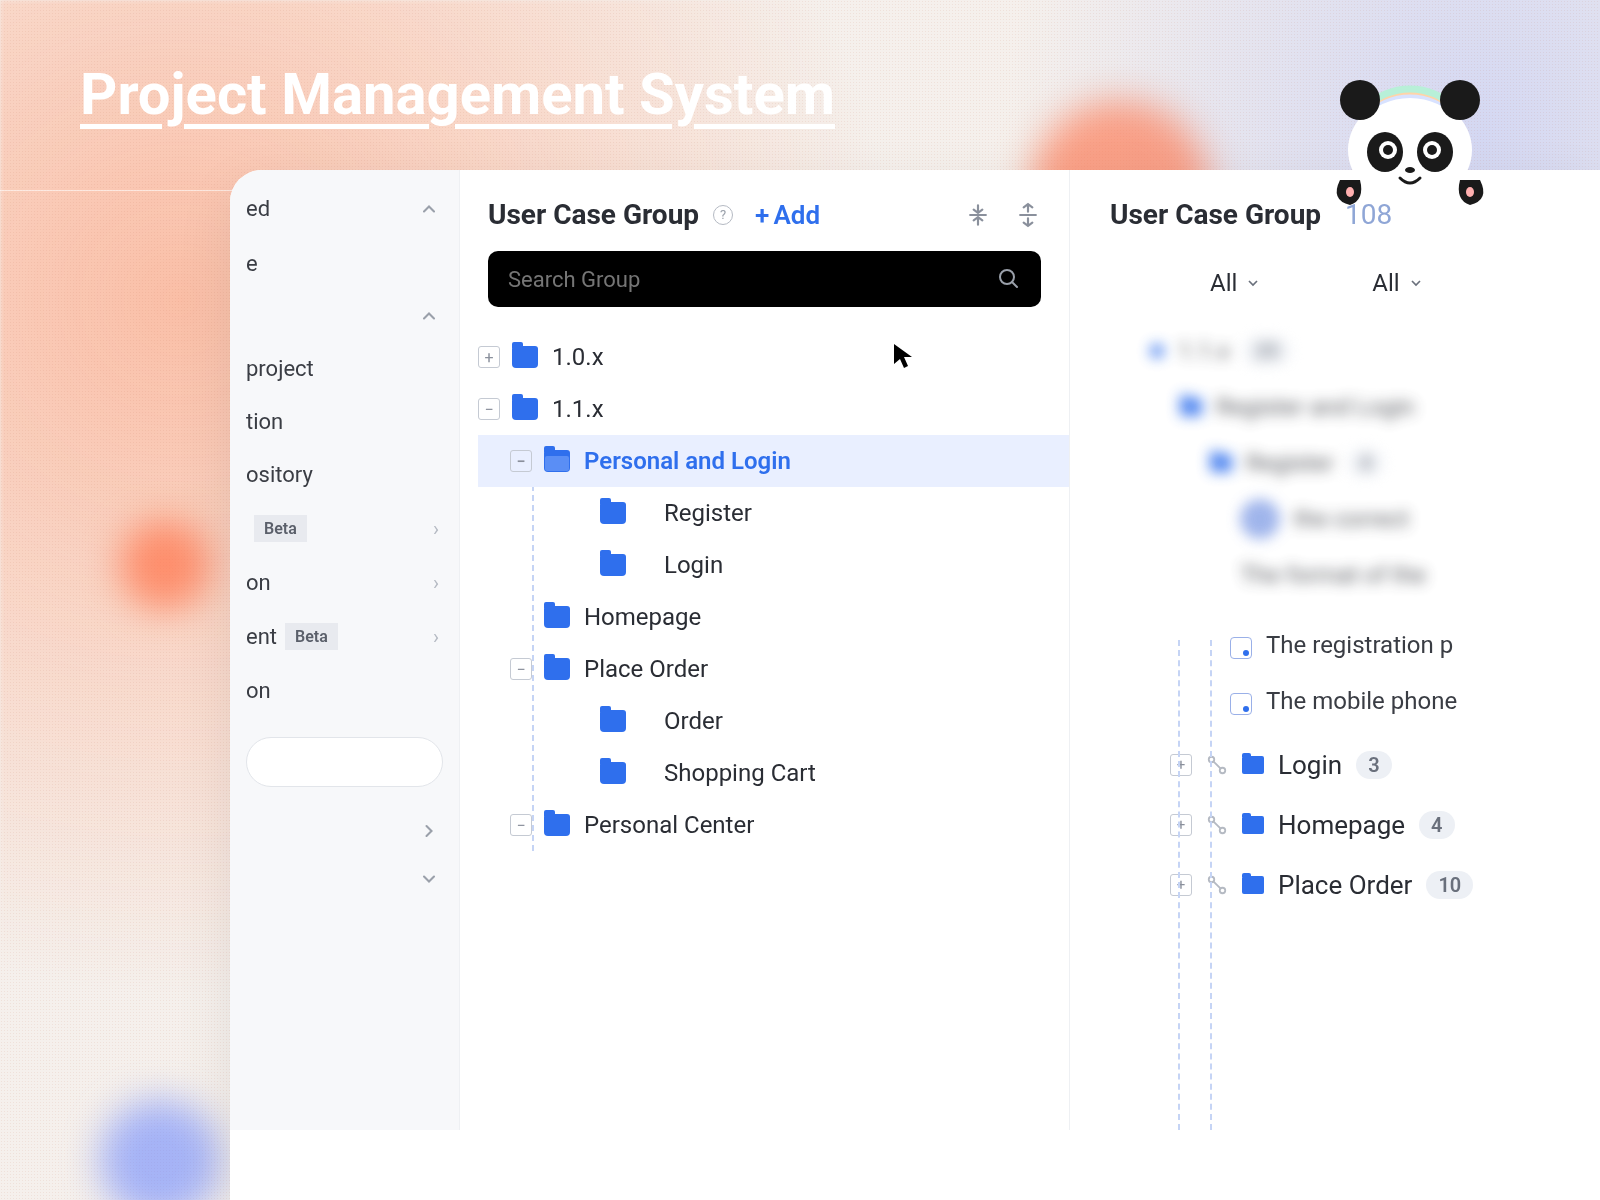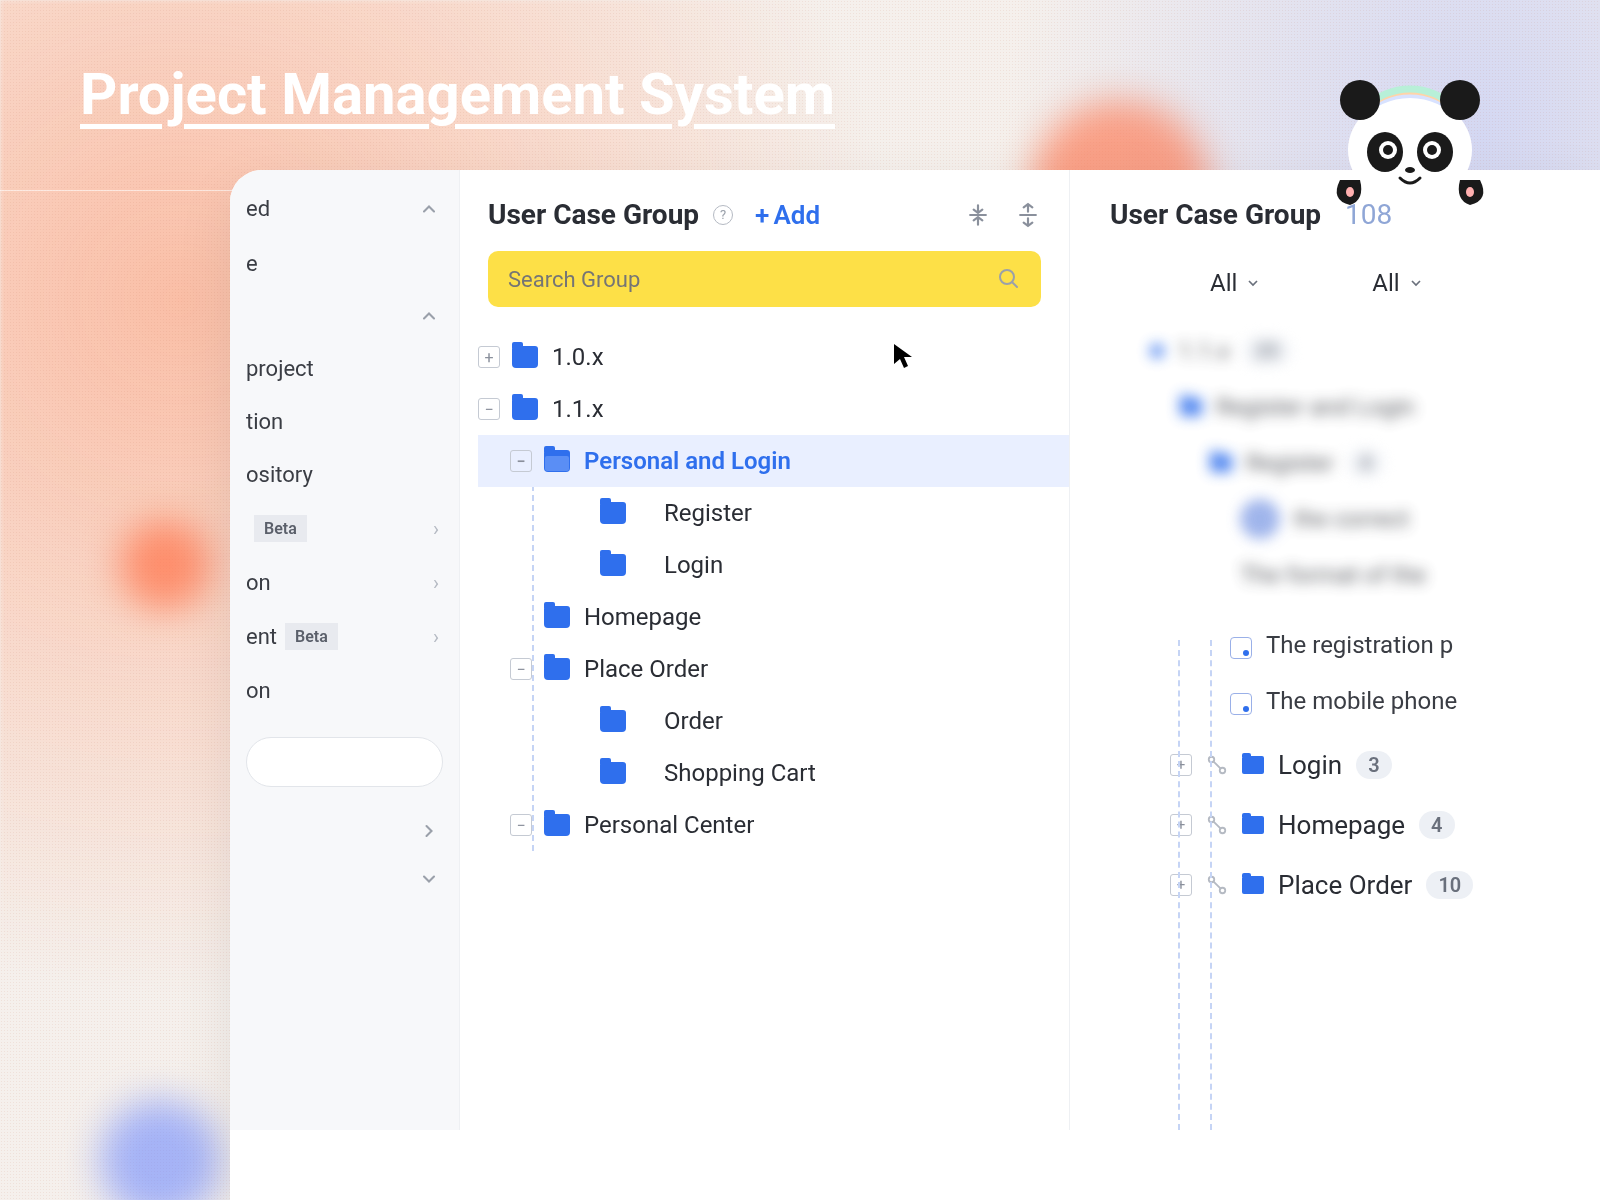--- a/index.html
+++ b/index.html
@@ -46,21 +46,21 @@
 .nav-search-pill { margin:20px 16px; height:50px; border:1.5px solid #e2e5ea; border-radius:26px; background:#fff; }
 
 
 .center-col { width:610px; border-right:1px solid #eef0f3; padding:28px 0 0 0; display:flex; flex-direction:column; }
 .center-head { display:flex; align-items:center; padding:0 28px 20px 28px; gap:14px; }
 .center-title { font-size:28px; font-weight:700; color:#2a2d34; }
 .help-icon { width:20px; height:20px; border:1.5px solid #b5bac3; border-radius:50%; display:flex; align-items:center; justify-content:center; font-size:13px; color:#9aa0aa; }
 .add-link { color:#2f6fed; font-size:26px; font-weight:600; margin-left:8px; display:flex; align-items:center; gap:4px; }
 .spacer { flex:1; }
 .collapse-btn { width:26px; height:26px; color:#8a909c; margin-left:10px; cursor:pointer; }
-.search-group { margin:0 28px 20px 28px; height:56px; background:#fde047; border-radius:10px; display:flex; align-items:center; padding:9px 20px; }
+.search-group { margin:0 28px 20px 28px; height:56px; background:#000000; border-radius:10px; display:flex; align-items:center; padding:9px 20px; }
 .search-group input { flex:1; border:none; background:transparent; font-size:22px; color:#6a707c; outline:none; }
 .search-group .search-ic { color:#9aa0aa; }
 
 
 .tree { padding:4px 0 20px 18px; overflow:auto; }
 .tree-row { display:flex; align-items:center; height:52px; padding-right:20px; font-size:24px; color:#2a2d34; position:relative; }
 .tree-row.selected { background:#e9efff; color:#2f6fed; font-weight:600; }
 .tree-row.selected .folder-ic { color:#2f6fed; }
 .tree-toggle { width:22px; height:22px; border:1.5px solid #c5cad3; border-radius:3px; display:flex; align-items:center; justify-content:center; font-size:16px; color:#8a909c; margin-right:12px; flex-shrink:0; }
 .tree-toggle.blank { border:none; }

